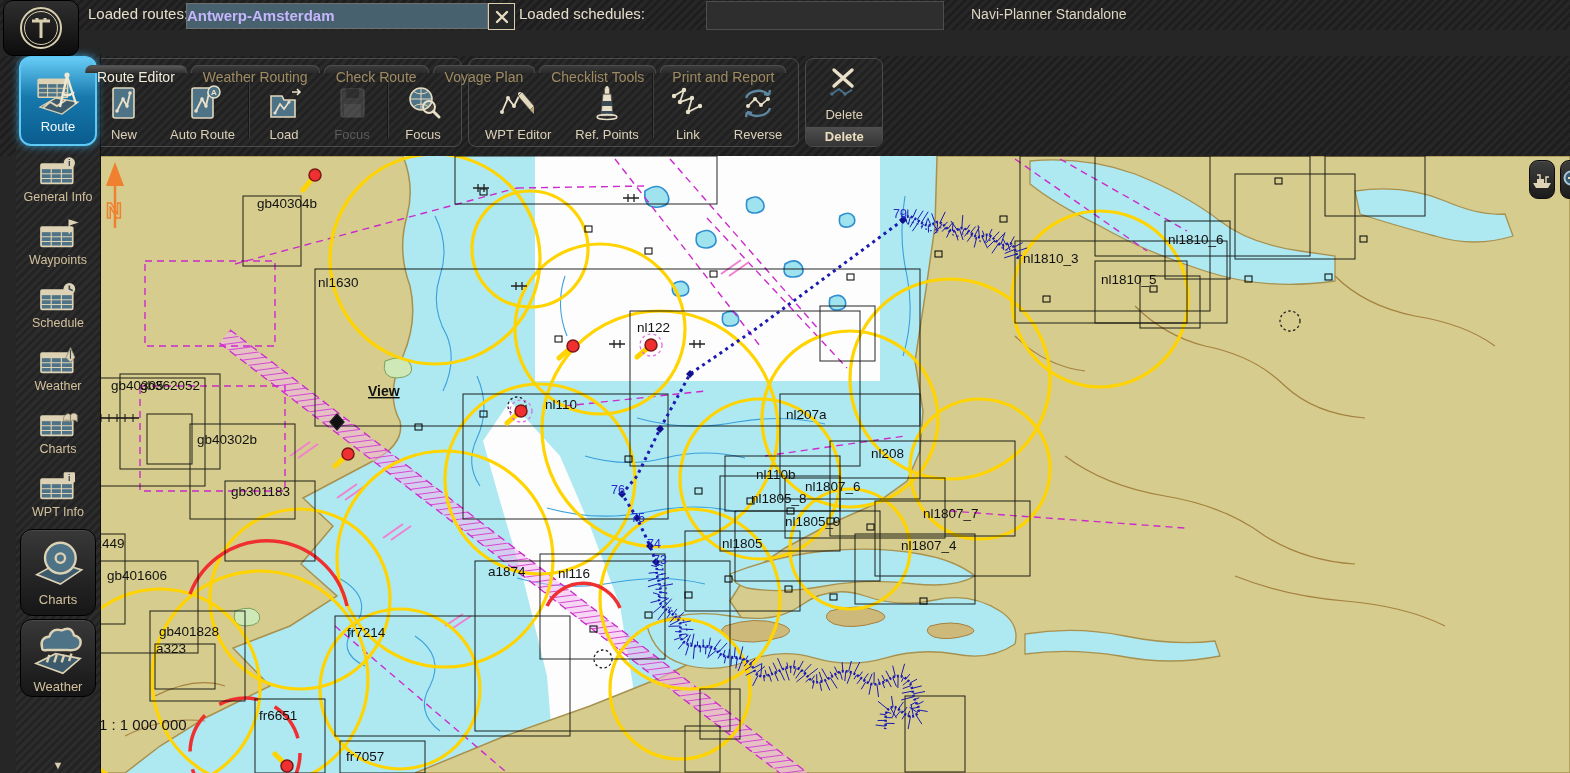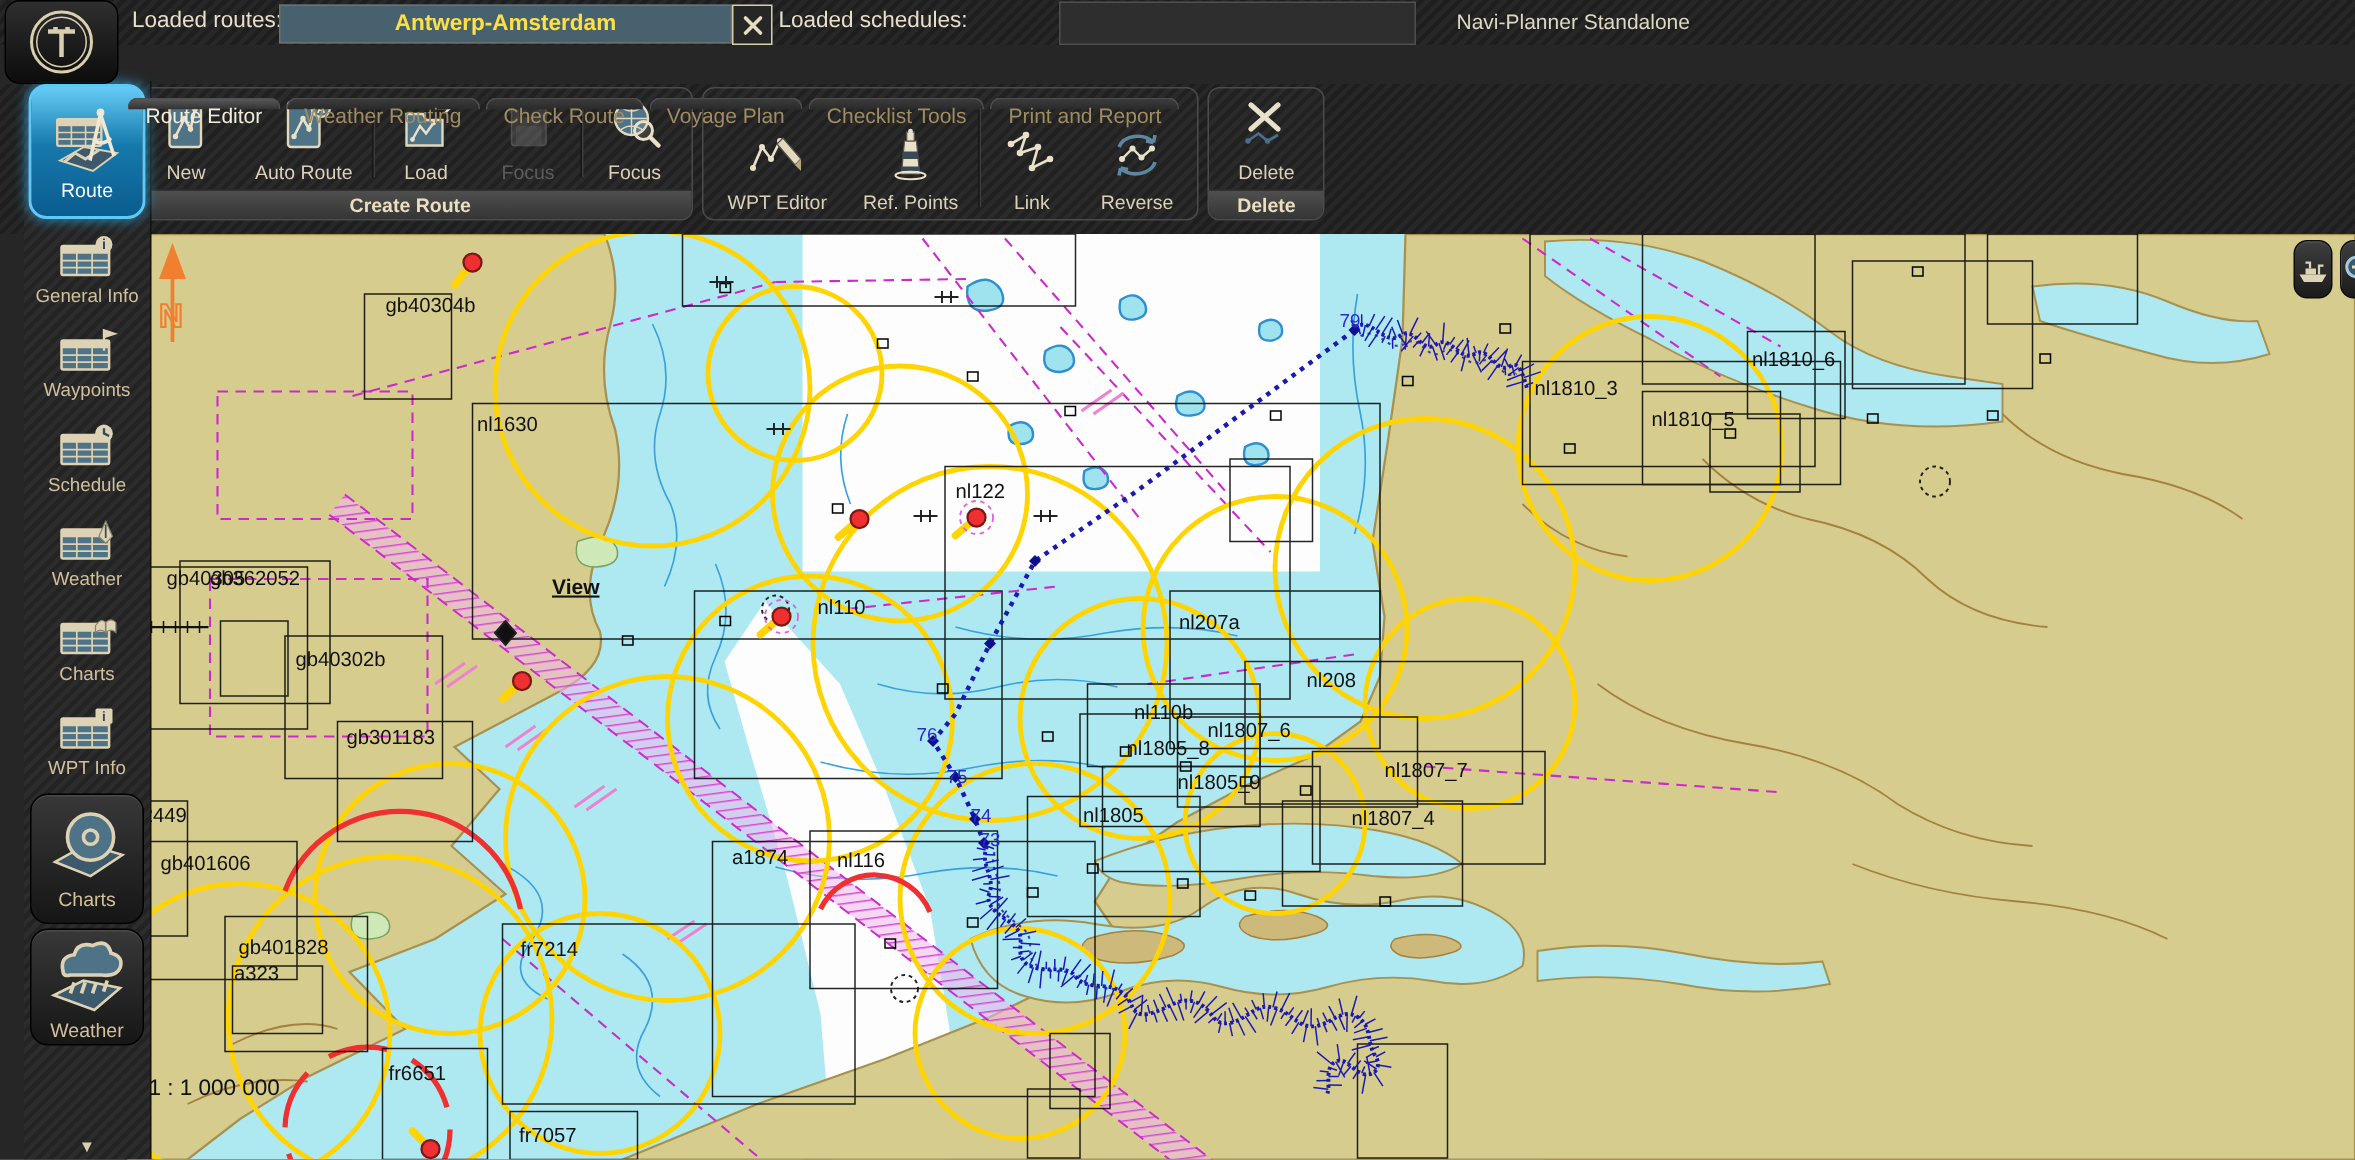--- a/index.html
+++ b/index.html
@@ -6,21 +6,21 @@
     font-family:"Liberation Sans",sans-serif;-webkit-font-smoothing:antialiased;}
   #app{position:relative;width:1570px;height:773px;background:#262626;}
   .carbon{background:repeating-linear-gradient(135deg,#272727 0 3px,#1e1e1e 3px 6px);}
   
   #topbar{position:absolute;left:0;top:0;width:1570px;height:30px;z-index:30;}
   #logo{position:absolute;left:3px;top:0;width:74px;height:54px;border-radius:10px;
     background:linear-gradient(#2f2f2f,#0c0c0c);border:1px solid #000;z-index:40;
     display:flex;align-items:center;justify-content:center;}
   .tlabel-top{position:absolute;top:5px;color:#e7decb;font-size:15px;}
   #route-combo{position:absolute;left:186px;top:3px;width:300px;height:24px;background:#47626e;
-    border:1px solid #707070;color:#fde047;font-weight:bold;font-size:15px;text-align:center;line-height:24px;}
+    border:1px solid #707070;color:#c4b5fd;font-weight:bold;font-size:15px;line-height:24px;}
   #route-clear{position:absolute;left:488px;top:3px;width:25px;height:25px;background:#262626;
     border:1px solid #d9cfae;display:flex;align-items:center;justify-content:center;cursor:pointer;}
   #sched-combo{position:absolute;left:706px;top:1px;width:236px;height:27px;background:#2e2e2e;
     border:1px solid #4e4e4e;}
   #app-title{position:absolute;left:971px;top:6px;color:#ded7c3;font-size:14px;}
   
   #tabrow{position:absolute;left:85px;top:29px;height:27px;display:flex;gap:4px;z-index:25;}
   .tab{padding:3px 11px 4px;border-radius:7px 7px 0 0;background:linear-gradient(#3b3b3b,#2a2a2a);
     border:1px solid #4e4e4e;border-bottom:none;color:#a08c63;font-size:14px;cursor:pointer;white-space:nowrap;margin-top:36px;}
   .tab.active{background:linear-gradient(#585858,#323232);color:#f2ecdb;}
@@ -171,21 +171,20 @@
           <div class="tbtn">
             <svg width="44" height="40" viewBox="0 0 44 40">
               <circle cx="20" cy="15" r="11" fill="#4e7286" stroke="#e2d8bc" stroke-width="1.6"></circle>
               <path d="M9,15 H31 M20,4 V26 M12,7 Q20,13 28,7 M12,23 Q20,17 28,23" fill="none" stroke="#e2d8bc" stroke-width="1"></path>
               <circle cx="28" cy="23" r="6" fill="rgba(230,220,190,.15)" stroke="#e8e0c8" stroke-width="2"></circle>
               <line x1="32.5" y1="27.5" x2="38" y2="33" stroke="#e8e0c8" stroke-width="3" stroke-linecap="round"></line>
             </svg>
             <span>Focus</span>
           </div>
         </div>
-        <div class="tglabel">Create Route</div>
       </div>
 
       <div class="tgroup">
         <div class="tbtns">
           <div class="tbtn">
             <svg width="44" height="40" viewBox="0 0 44 40">
               <path d="M6,28 L12,14 L18,22 L24,10" fill="none" stroke="#e8e0c8" stroke-width="1.8"></path>
               <circle cx="6" cy="28" r="2" fill="#e8e0c8"></circle>
                 <circle cx="12" cy="14" r="2" fill="#e8e0c8"></circle>
               <circle cx="18" cy="22" r="2" fill="#e8e0c8"></circle>

